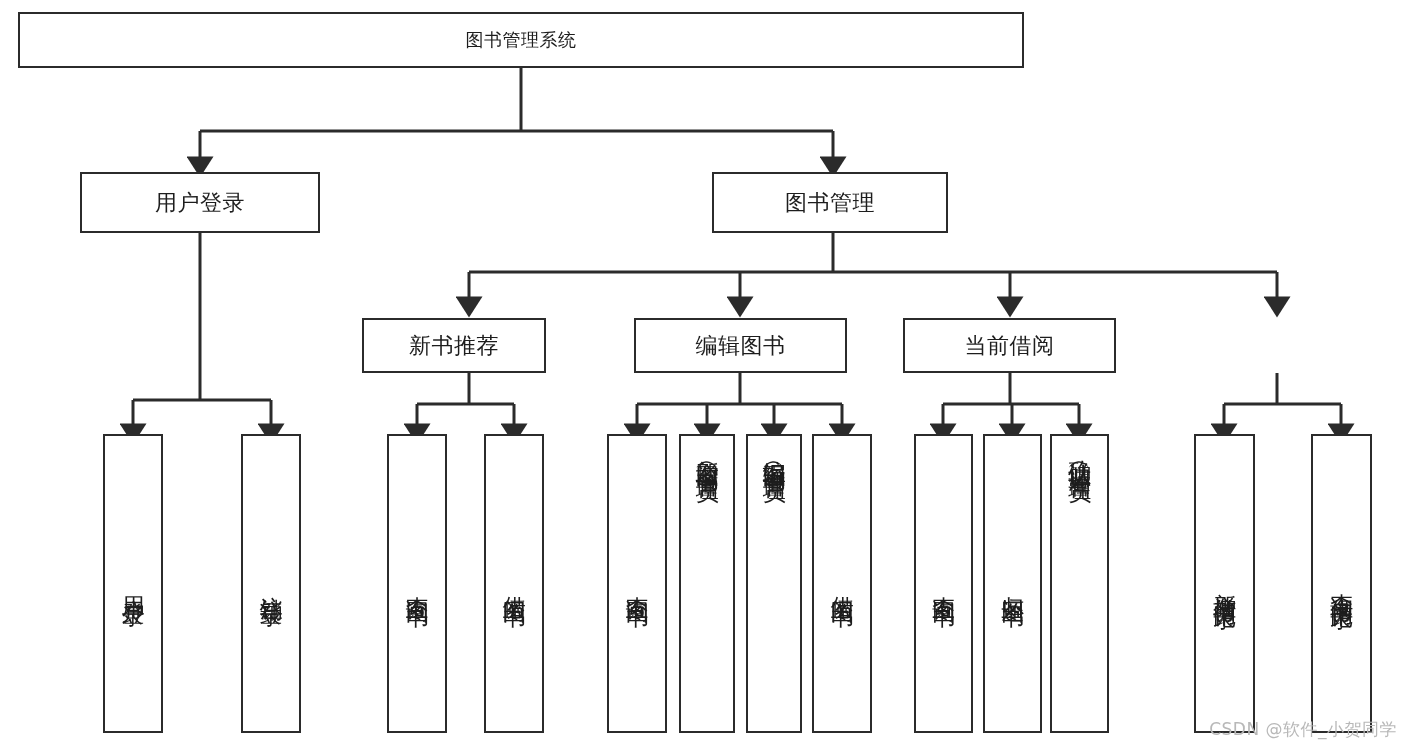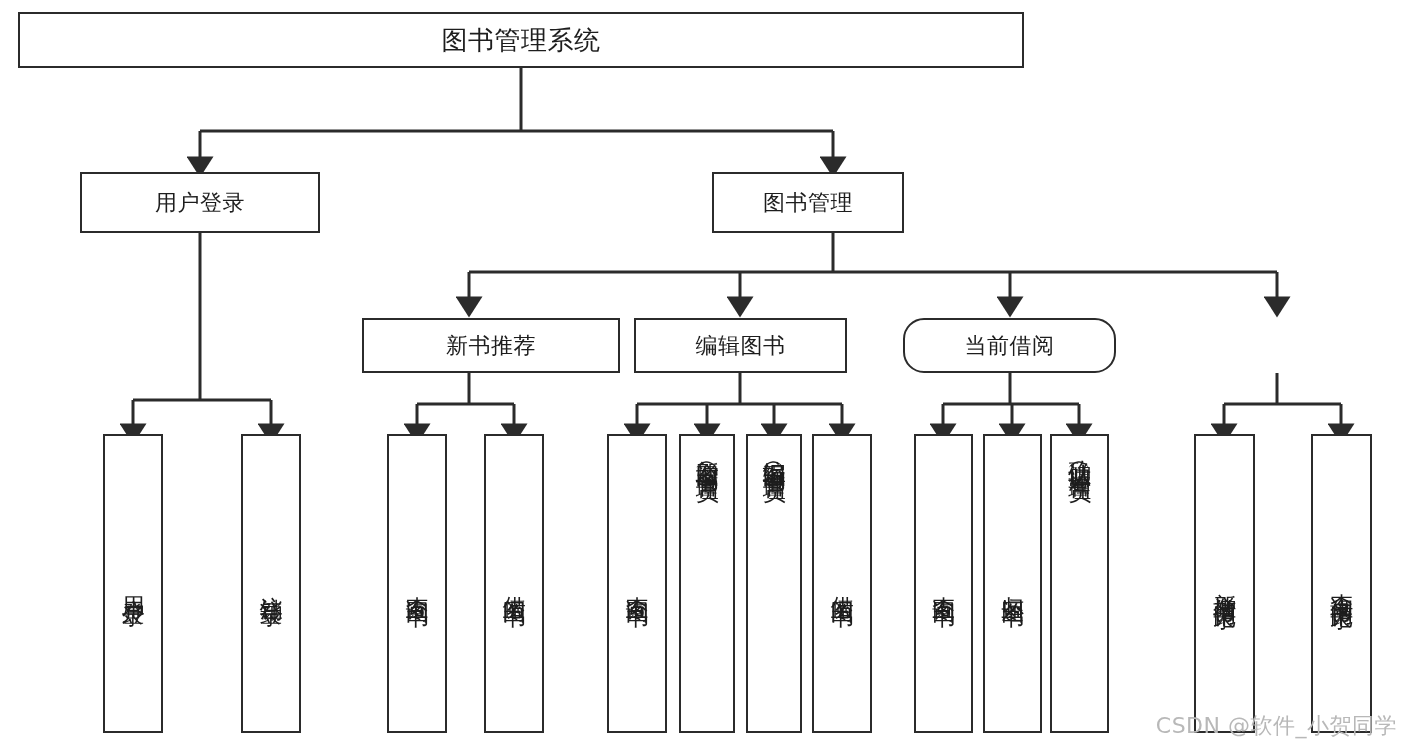--- a/index.html
+++ b/index.html
@@ -41,21 +41,21 @@
     text-align: center;
     line-height: 1.18;
     letter-spacing: 0.5px;
     white-space: pre-line;
   }
   
   .node.horiz .node-label {
     font-size: 22px;
   }
   #node-root .node-label {
-    font-size: 26px;
+    font-size: 18px;
   }
   
   .node.vert {
     align-items: flex-start;
     justify-content: center;
     padding-top: 6px;
   }
   .node.vert .node-label {
     writing-mode: vertical-rl;
     text-orientation: upright;
@@ -64,21 +64,21 @@
     letter-spacing: 3px;
   }
   .node.vert.centered {
     align-items: center;
     padding-top: 0;
   }
   #watermark {
     position: absolute;
     right: 8px;
     bottom: 6px;
-    font-size: 22px;
+    font-size: 17px;
     color: #b8b8b8;
     letter-spacing: 0.5px;
     z-index: 5;
     white-space: nowrap;
   }
 </style>
 </head>
 <body>
 
 <div id="diagram-root">
@@ -134,33 +134,33 @@
   </svg>
 
   <div class="node horiz" id="node-root" style="left:18px; top:12px; width:1006px; height:56px;">
     <span class="node-label">图书管理系统</span>
   </div>
 
   <div class="node horiz" style="left:80px; top:172px; width:240px; height:61px;">
     <span class="node-label">用户登录</span>
   </div>
 
-  <div class="node horiz" style="left:712px; top:172px; width:192px; height:61px;">
+  <div class="node horiz" style="left:712px; top:172px; width:236px; height:61px;">
     <span class="node-label">图书管理</span>
   </div>
 
-  <div class="node horiz" style="left:362px; top:318px; width:258px; height:55px;">
+  <div class="node horiz" style="left:362px; top:318px; width:184px; height:55px;">
     <span class="node-label">新书推荐</span>
   </div>
 
   <div class="node horiz" style="left:634px; top:318px; width:213px; height:55px;">
     <span class="node-label">编辑图书</span>
   </div>
 
-  <div class="node horiz" style="left:903px; top:318px; width:213px; height:55px;border-radius:21px;">
+  <div class="node horiz" style="left:903px; top:318px; width:213px; height:55px;">
     <span class="node-label">当前借阅</span>
   </div>
 
 
   <div class="node vert centered" style="left:103px; top:434px; width:60px; height:299px;">
     <span class="node-label">用户登录</span>
   </div>
 
   <div class="node vert centered" style="left:241px; top:434px; width:60px; height:299px;">
     <span class="node-label">注销登录</span>

